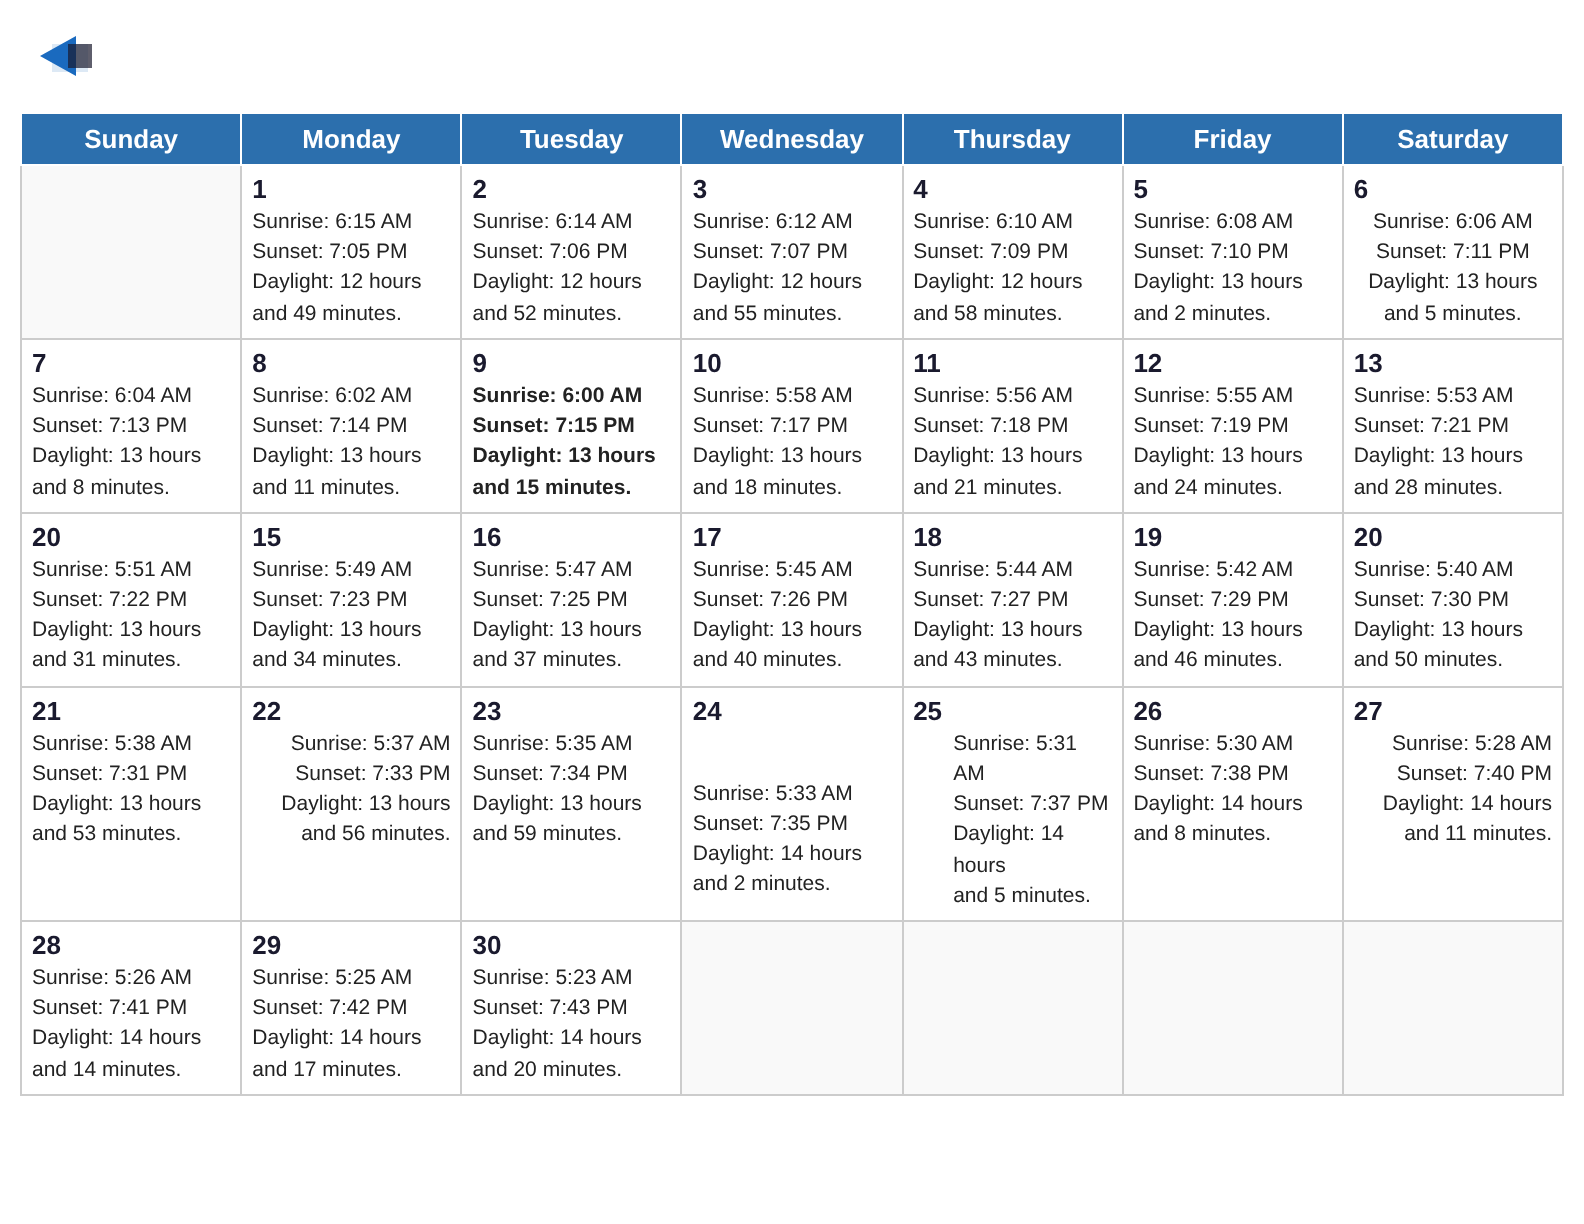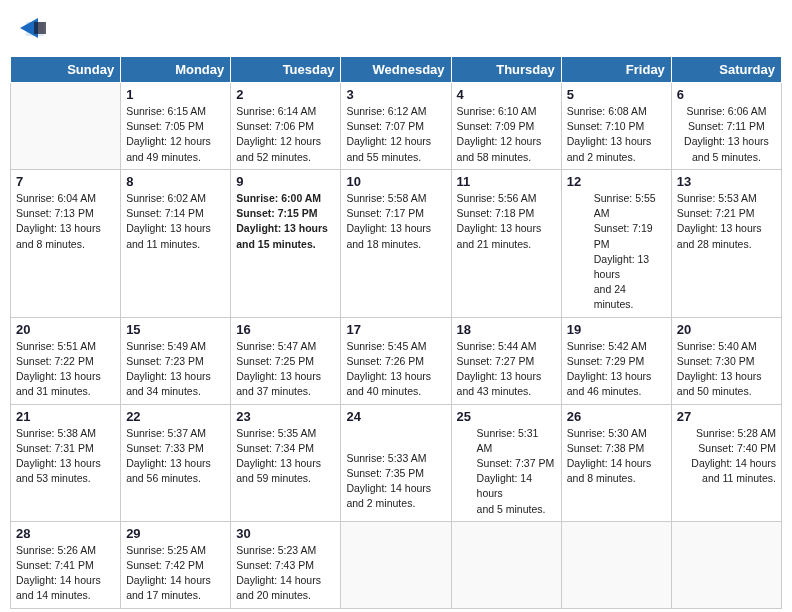--- a/index.html
+++ b/index.html
@@ -43,21 +43,21 @@
       font-size: 15px;
       color: #333;
     }
     .calendar {
       width: 100%;
       border-collapse: collapse;
     }
     .calendar th {
       background-color: #2c6fad;
       color: #fff;
-      text-align: right;
+      text-align: center;
       padding: 5px 6px;
       font-size: 13px;
       font-weight: bold;
       border: 1px solid #fff;
     }
     .calendar td {
       border: 1px solid #ccc;
       vertical-align: top;
       padding: 4px 5px;
       width: calc(100%/7);
@@ -192,21 +192,21 @@
         </td>
         <td>
           <div class="day-num">11</div>
           <div class="day-info" style="white-space: pre-line;">Sunrise: 5:56 AM
 Sunset: 7:18 PM
 Daylight: 13 hours
 and 21 minutes.</div>
         </td>
         <td>
           <div class="day-num">12</div>
-          <div class="day-info" style="white-space: pre-line; margin-left: 27px;">Sunrise: 5:55 AM
+          <div class="day-info" style="white-space: pre-line;">Sunrise: 5:55 AM
 Sunset: 7:19 PM
 Daylight: 13 hours
 and 24 minutes.</div>
         </td>
         <td>
           <div class="day-num">13</div>
           <div class="day-info" style="white-space: pre-line;">Sunrise: 5:53 AM
 Sunset: 7:21 PM
 Daylight: 13 hours
 and 28 minutes.</div>
@@ -266,21 +266,21 @@
       <tr>
         <td>
           <div class="day-num">21</div>
           <div class="day-info" style="white-space: pre-line;">Sunrise: 5:38 AM
 Sunset: 7:31 PM
 Daylight: 13 hours
 and 53 minutes.</div>
         </td>
         <td>
           <div class="day-num">22</div>
-          <div class="day-info" style="white-space: pre-line;">Sunrise: 5:37 AM
+          <div class="day-info" style="white-space: pre-line; text-align: right;">Sunrise: 5:37 AM
 Sunset: 7:33 PM
 Daylight: 13 hours
 and 56 minutes.</div>
         </td>
         <td>
           <div class="day-num">23</div>
           <div class="day-info" style="white-space: pre-line;">Sunrise: 5:35 AM
 Sunset: 7:34 PM
 Daylight: 13 hours
 and 59 minutes.</div>

